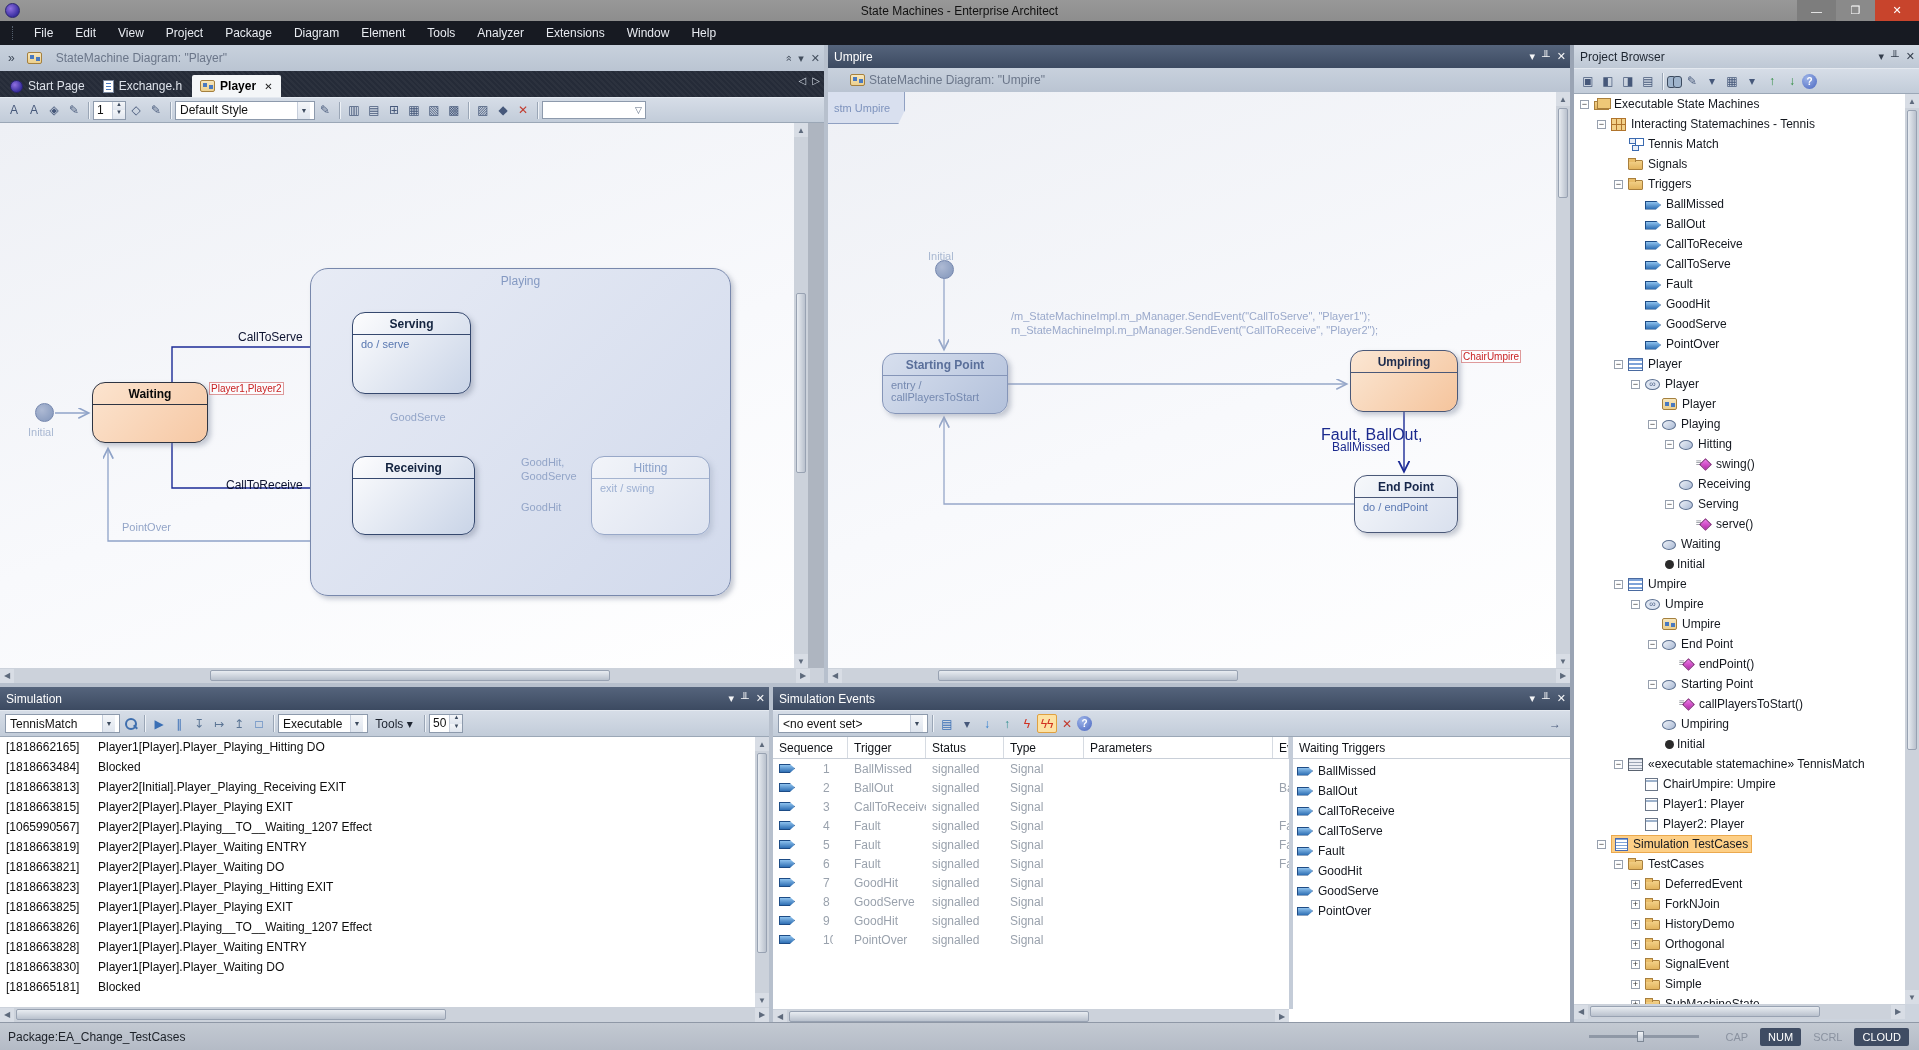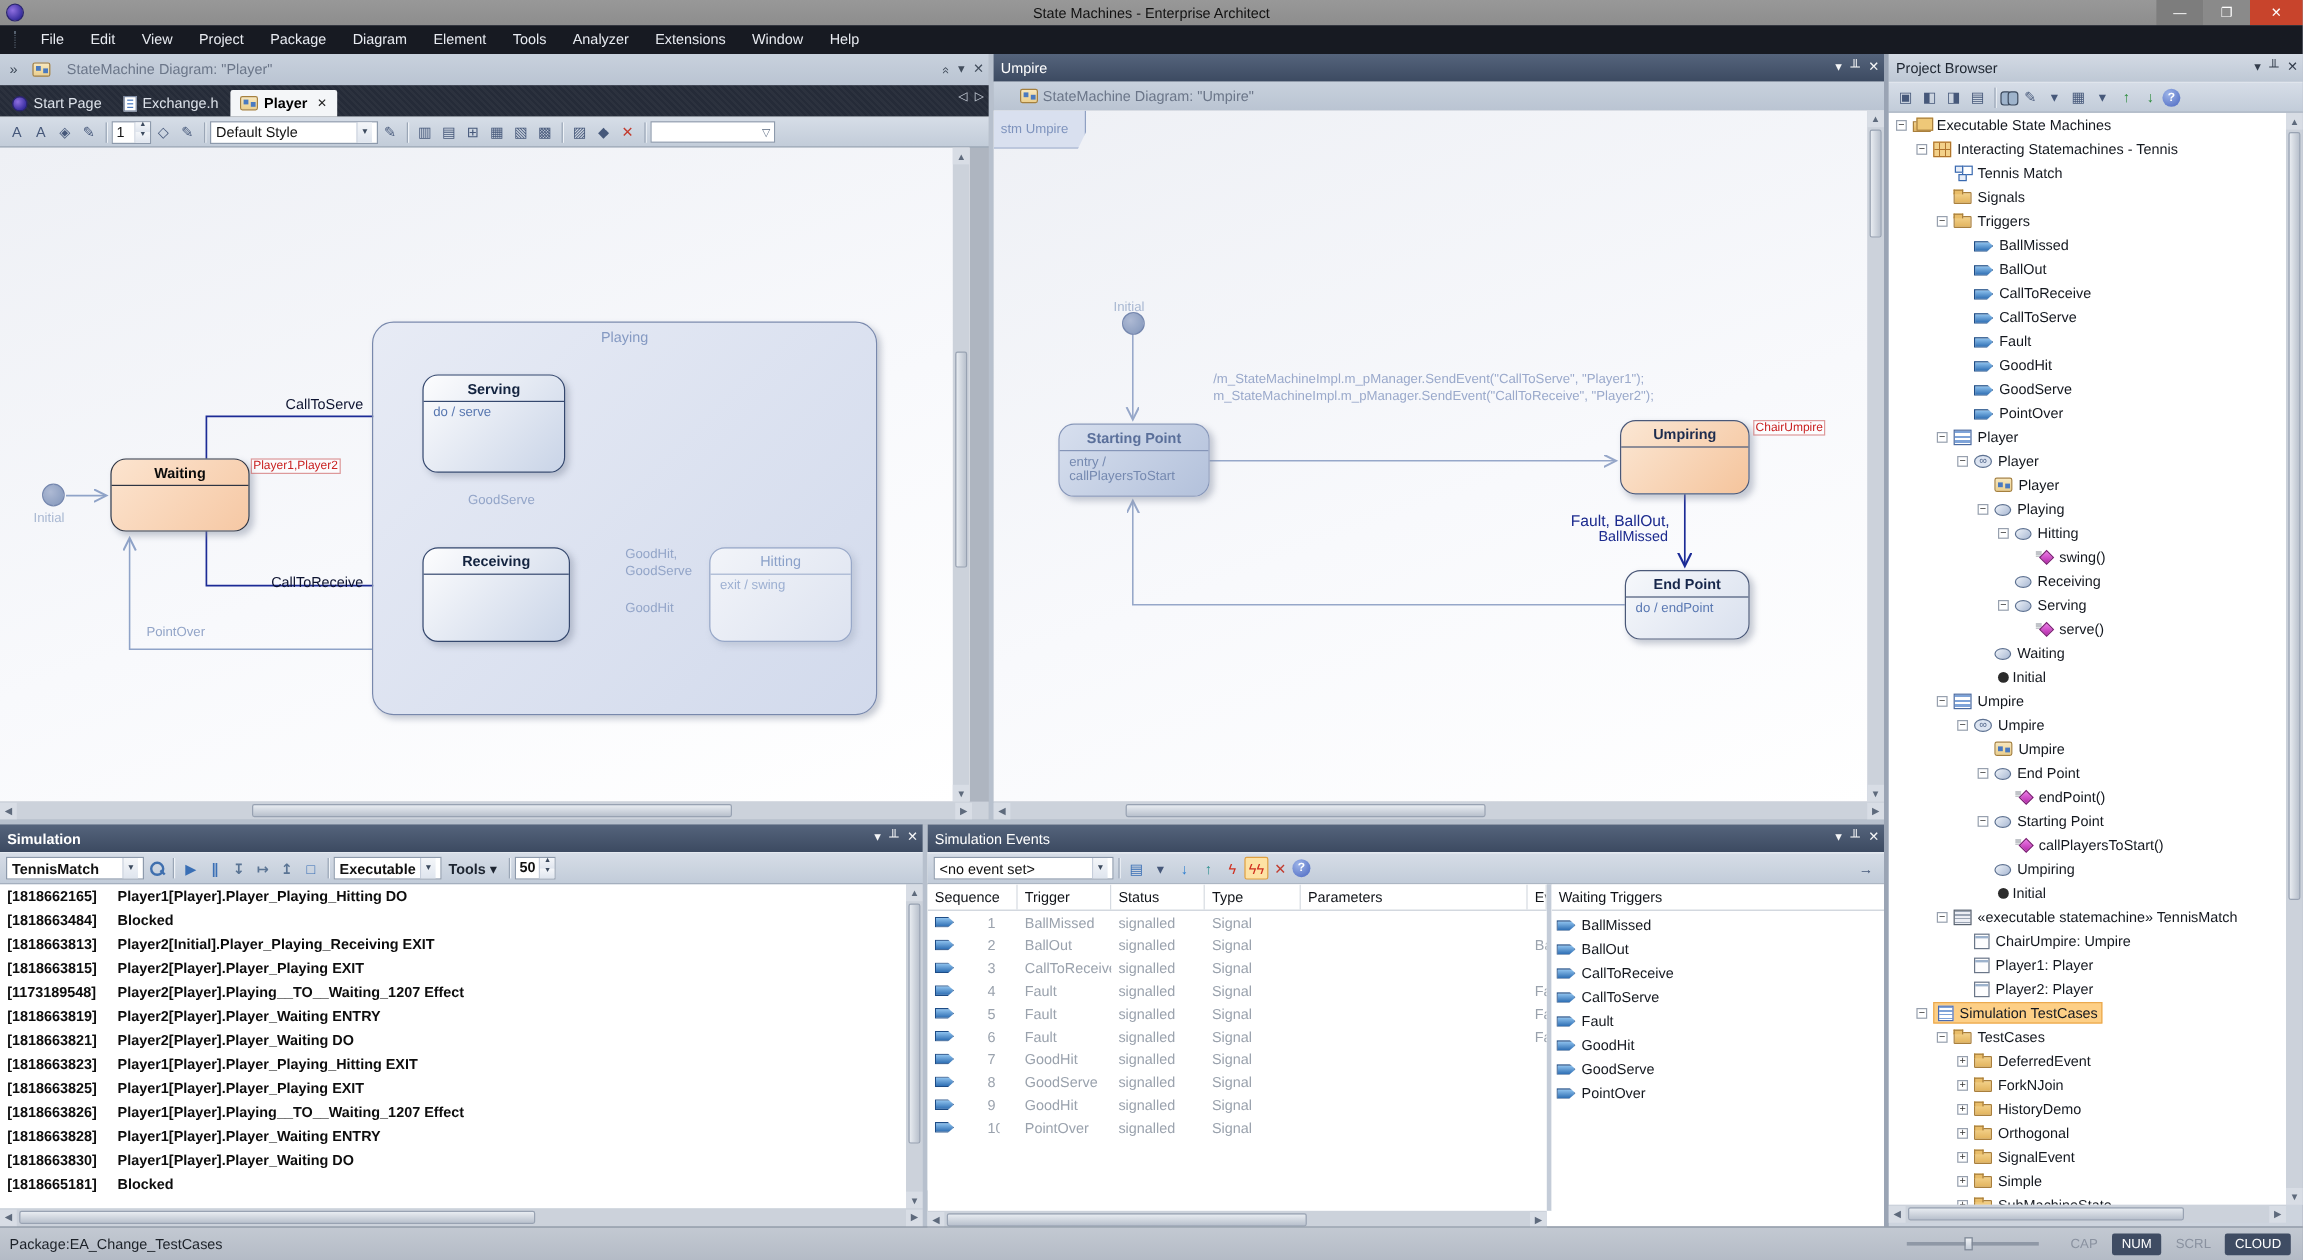--- a/index.html
+++ b/index.html
@@ -360,39 +360,39 @@
       <div class="state" style="left:526px;top:383px;width:104px;height:58px;background:linear-gradient(135deg,#f6f8fb,#d9e0ee);border:1px solid #4a5878;">
         <div class="stitle" style="color:#16264a;">End Point</div>
         <div class="sline" style="background:#4a5878;"></div>
         <div class="sbody" style="color:#5b79b3;">do / endPoint</div>
       </div>
 
       <div class="redlabel" style="left:634px;top:259px;">ChairUmpire</div>
 
       <div class="tlabel" style="left:183px;top:218px;color:#9aa9cb;">/m_StateMachineImpl.m_pManager.SendEvent("CallToServe", "Player1");</div>
       <div class="tlabel" style="left:183px;top:232px;color:#9aa9cb;">m_StateMachineImpl.m_pManager.SendEvent("CallToReceive", "Player2");</div>
-      <div class="tlabel" style="left:481px;top:334px;color:#1b2a8e;font-size:13px;">Fault, BallOut,</div>
+      <div class="tlabel" style="left:493px;top:334px;color:#1b2a8e;font-size:16px;">Fault, BallOut,</div>
       <div class="tlabel" style="left:504px;top:348px;color:#1b2a8e;font-size:12px;">BallMissed</div>
 
       <div class="sbv" style="right:0;top:0;height:576px;">
         <div class="sbtn" style="position:absolute;top:0;">▲</div>
         <div class="sthumbv" style="top:16px;height:90px;"></div>
         <div class="sbtn" style="position:absolute;bottom:0;">▼</div>
       </div>
     </div>
     <div class="sbh" style="left:0;top:623px;width:742px;">
       <div class="sbtn" style="position:absolute;left:0;">◀</div>
       <div class="sthumbh" style="left:110px;width:300px;"></div>
       <div class="sbtn" style="position:absolute;right:0;">▶</div>
     </div>
   </div>
 
   <div class="splith" style="left:0;top:683px;width:1570px;height:4px;"></div>
 
-  <div style="position:absolute;left:0;top:687px;width:769px;height:335px;background:#cdd4de;font-weight:bold;">
+  <div style="position:absolute;left:0;top:687px;width:769px;height:335px;background:#cdd4de;">
     <div class="phead-dark">
       <span>Simulation</span>
       <div class="pbtns">
         <span class="pbtn">▾</span>
         <span class="pbtn">╨</span>
         <span class="pbtn">✕</span>
       </div>
     </div>
     <div class="tbar" style="height:27px;padding:0 5px;" id="simToolbar">
         <span class="combo" style="width: 115px;">
@@ -435,21 +435,21 @@
         </div>
         <div class="logrow">
           <span class="ts">[1818663813]</span>
           <span>Player2[Initial].Player_Playing_Receiving EXIT</span>
         </div>
         <div class="logrow">
           <span class="ts">[1818663815]</span>
           <span>Player2[Player].Player_Playing EXIT</span>
         </div>
         <div class="logrow">
-          <span class="ts">[1173189548]</span>
+          <span class="ts">[1065990567]</span>
           <span>Player2[Player].Playing__TO__Waiting_1207 Effect</span>
         </div>
         <div class="logrow">
           <span class="ts">[1818663819]</span>
           <span>Player2[Player].Player_Waiting ENTRY</span>
         </div>
         <div class="logrow">
           <span class="ts">[1818663821]</span>
           <span>Player2[Player].Player_Waiting DO</span>
         </div>

